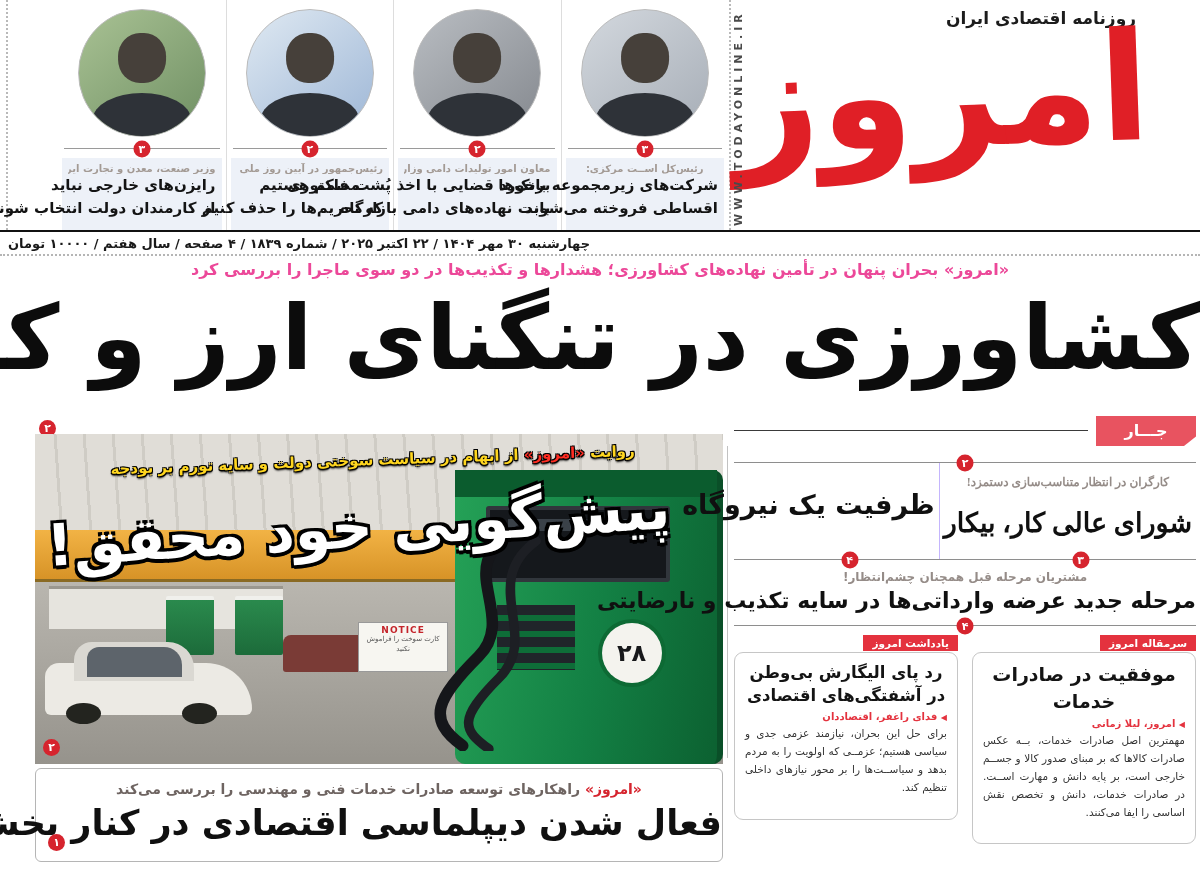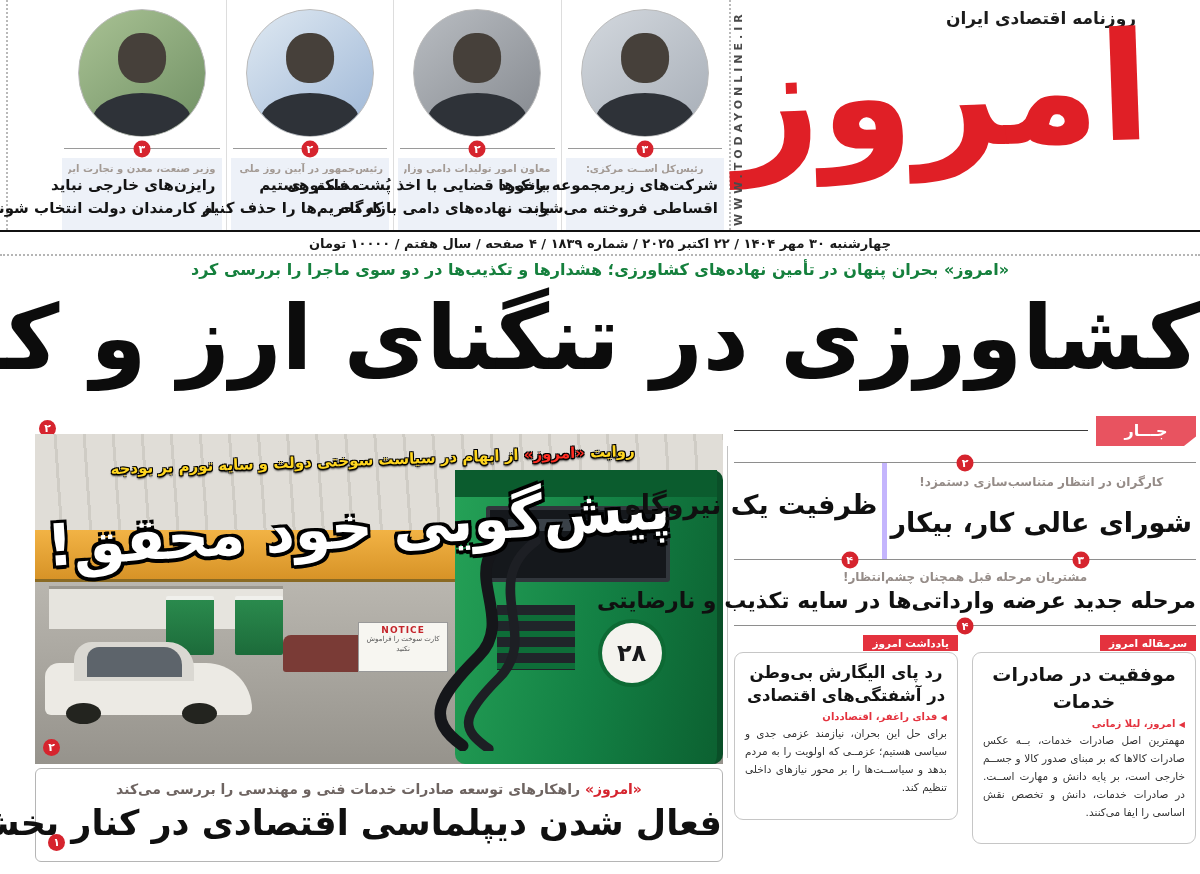--- a/index.html
+++ b/index.html
@@ -33,26 +33,26 @@
   .numline{position:relative;margin:11px 6px 0;border-top:1px solid #9a9a9a;height:0;}
   .pg{width:17px;height:17px;border-radius:50%;background:#d6242e;color:#fff;font-size:11px;
       font-weight:bold;display:flex;align-items:center;justify-content:center;line-height:1;}
   .numline .pg{position:absolute;left:50%;top:0;transform:translate(-50%,-50%);}
   .caption{margin:9px 4px 0;background:#edf1f8;padding:5px 6px 6px;height:72px;text-align:center;}
   .cap-k{font-size:10px;color:#a39a94;font-weight:bold;white-space:nowrap;overflow:hidden;}
   .cap-t{font-size:15px;font-weight:bold;color:#141414;line-height:1.55;white-space:nowrap;}
 
   
   .dateline{position:absolute;top:230px;left:0;width:1200px;height:26px;border-top:2px solid #111;
-            border-bottom:2px dotted #b5b5b5;line-height:24px;text-align:center;padding-left:8px;
+            border-bottom:2px dotted #b5b5b5;line-height:24px;text-align:left;padding-left:8px;
             padding-right:8px;font-size:13px;font-weight:bold;color:#1a1a1a;}
 
   
   .lead{position:absolute;top:260px;left:0;width:1200px;text-align:center;}
-  .lead-k{font-size:16px;font-weight:bold;color:#15803d;}
+  .lead-k{font-size:16px;font-weight:bold;color:#ec4899;}
   .lead-h{font-size:90px;font-weight:bold;color:#0c0c0c;line-height:1.32;letter-spacing:-2px;
           white-space:nowrap;}
 
   
   .left-col{position:absolute;left:35px;top:420px;width:688px;}
   .left-col>.pg{position:absolute;left:4px;top:0;}
   .photo{position:relative;margin-top:14px;height:330px;overflow:hidden;background:#b5b2ab;}
   .sky{position:absolute;inset:0;background:linear-gradient(#d6d3cd,#b9b6af 45%,#96938c);}
   .canopy{position:absolute;top:0;left:0;right:0;height:33%;
           background:repeating-linear-gradient(86deg,#e0ddd7 0 26px,#cfccc5 26px 29px);}
@@ -111,21 +111,21 @@
        font-size:16px;font-weight:bold;text-align:center;line-height:30px;
        clip-path:polygon(0 0,100% 0,100% 68%,88% 100%,0 100%);}
   .rk{font-size:12px;font-weight:bold;color:#958c88;text-align:center;}
   .s1{margin-top:8px;text-align:center;}
   .s1 .h{font-size:40px;font-weight:bold;color:#101010;line-height:1.32;letter-spacing:-1px;}
   .divider{position:relative;border-top:1px solid #8e8e8e;height:0;}
   .divider .pg{position:absolute;top:0;transform:translate(-50%,-50%);}
   .dv1{margin-top:16px;} .dv1 .pg{left:50%;}
   .row2{display:flex;min-height:96px;}
   .cell{flex:1;padding:6px 4px 10px;text-align:center;}
-  .cell.r{border-left:5px solid #c4b5fd;}
+  .cell.r{border-left:1px solid #c4b5fd;font-family:Liberation Serif, serif;}
   .cell .h2{font-size:27px;font-weight:bold;color:#101010;line-height:1.45;letter-spacing:-1px;
             white-space:nowrap;}
   .dv2 .pg.p-left{left:25%;} .dv2 .pg.p-right{left:75%;}
   .s4{margin-top:10px;text-align:center;}
   .s4 .h{font-size:22px;font-weight:bold;color:#101010;margin-top:4px;white-space:nowrap;
          letter-spacing:-0.5px;}
   .dv3{margin-top:12px;} .dv3 .pg{left:50%;}
   .boxes{display:flex;gap:14px;margin-top:26px;}
   .notebox{position:relative;flex:1;}
   .boxlabel{position:absolute;top:-17px;right:0;background:#e4323e;color:#fff;font-size:10.5px;

